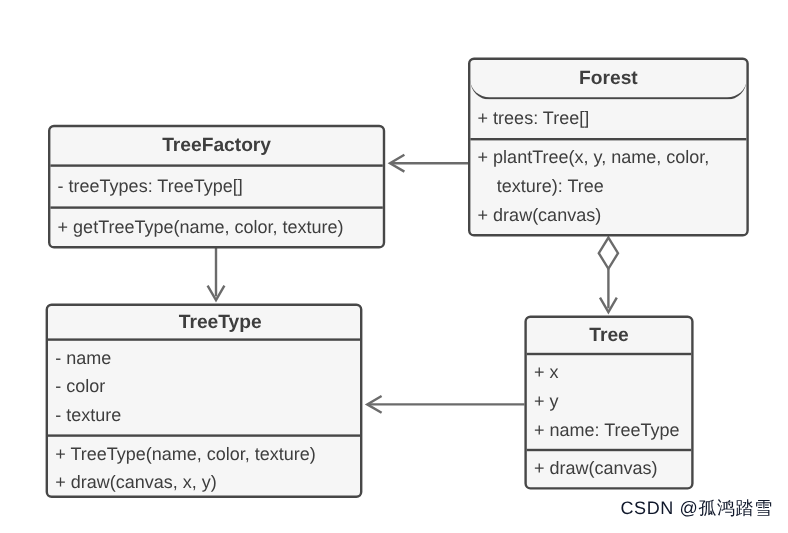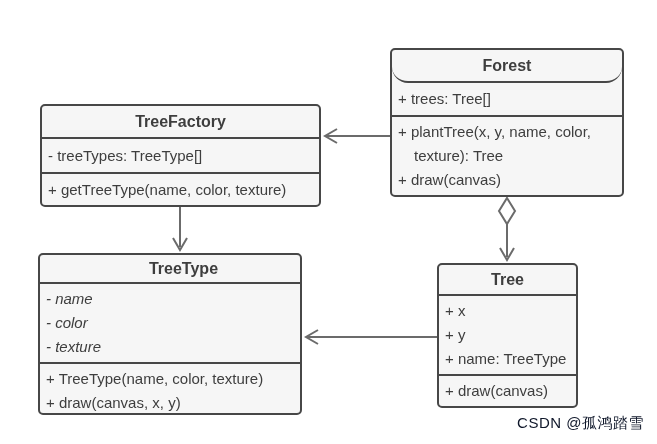--- a/index.html
+++ b/index.html
@@ -119,21 +119,21 @@
       <div class="member">+ trees: Tree[]</div>
     </div>
     <div class="cls-sec grow">
       <div class="member">+ plantTree(x, y, name, color, texture): Tree</div>
       <div class="member">+ draw(canvas)</div>
     </div>
   </div>
 
   <div class="cls" style="left:38px; top:253px; width:264px; height:162px;">
     <div class="cls-title" style="flex-basis:29px;padding-left:27px;">TreeType</div>
-    <div class="cls-sec" style="flex-basis:77px;font-style:italic;">
+    <div class="cls-sec" style="flex-basis:77px;">
       <div class="member">- name</div>
       <div class="member">- color</div>
       <div class="member">- texture</div>
     </div>
     <div class="cls-sec grow">
       <div class="member">+ TreeType(name, color, texture)</div>
       <div class="member">+ draw(canvas, x, y)</div>
     </div>
   </div>
 

